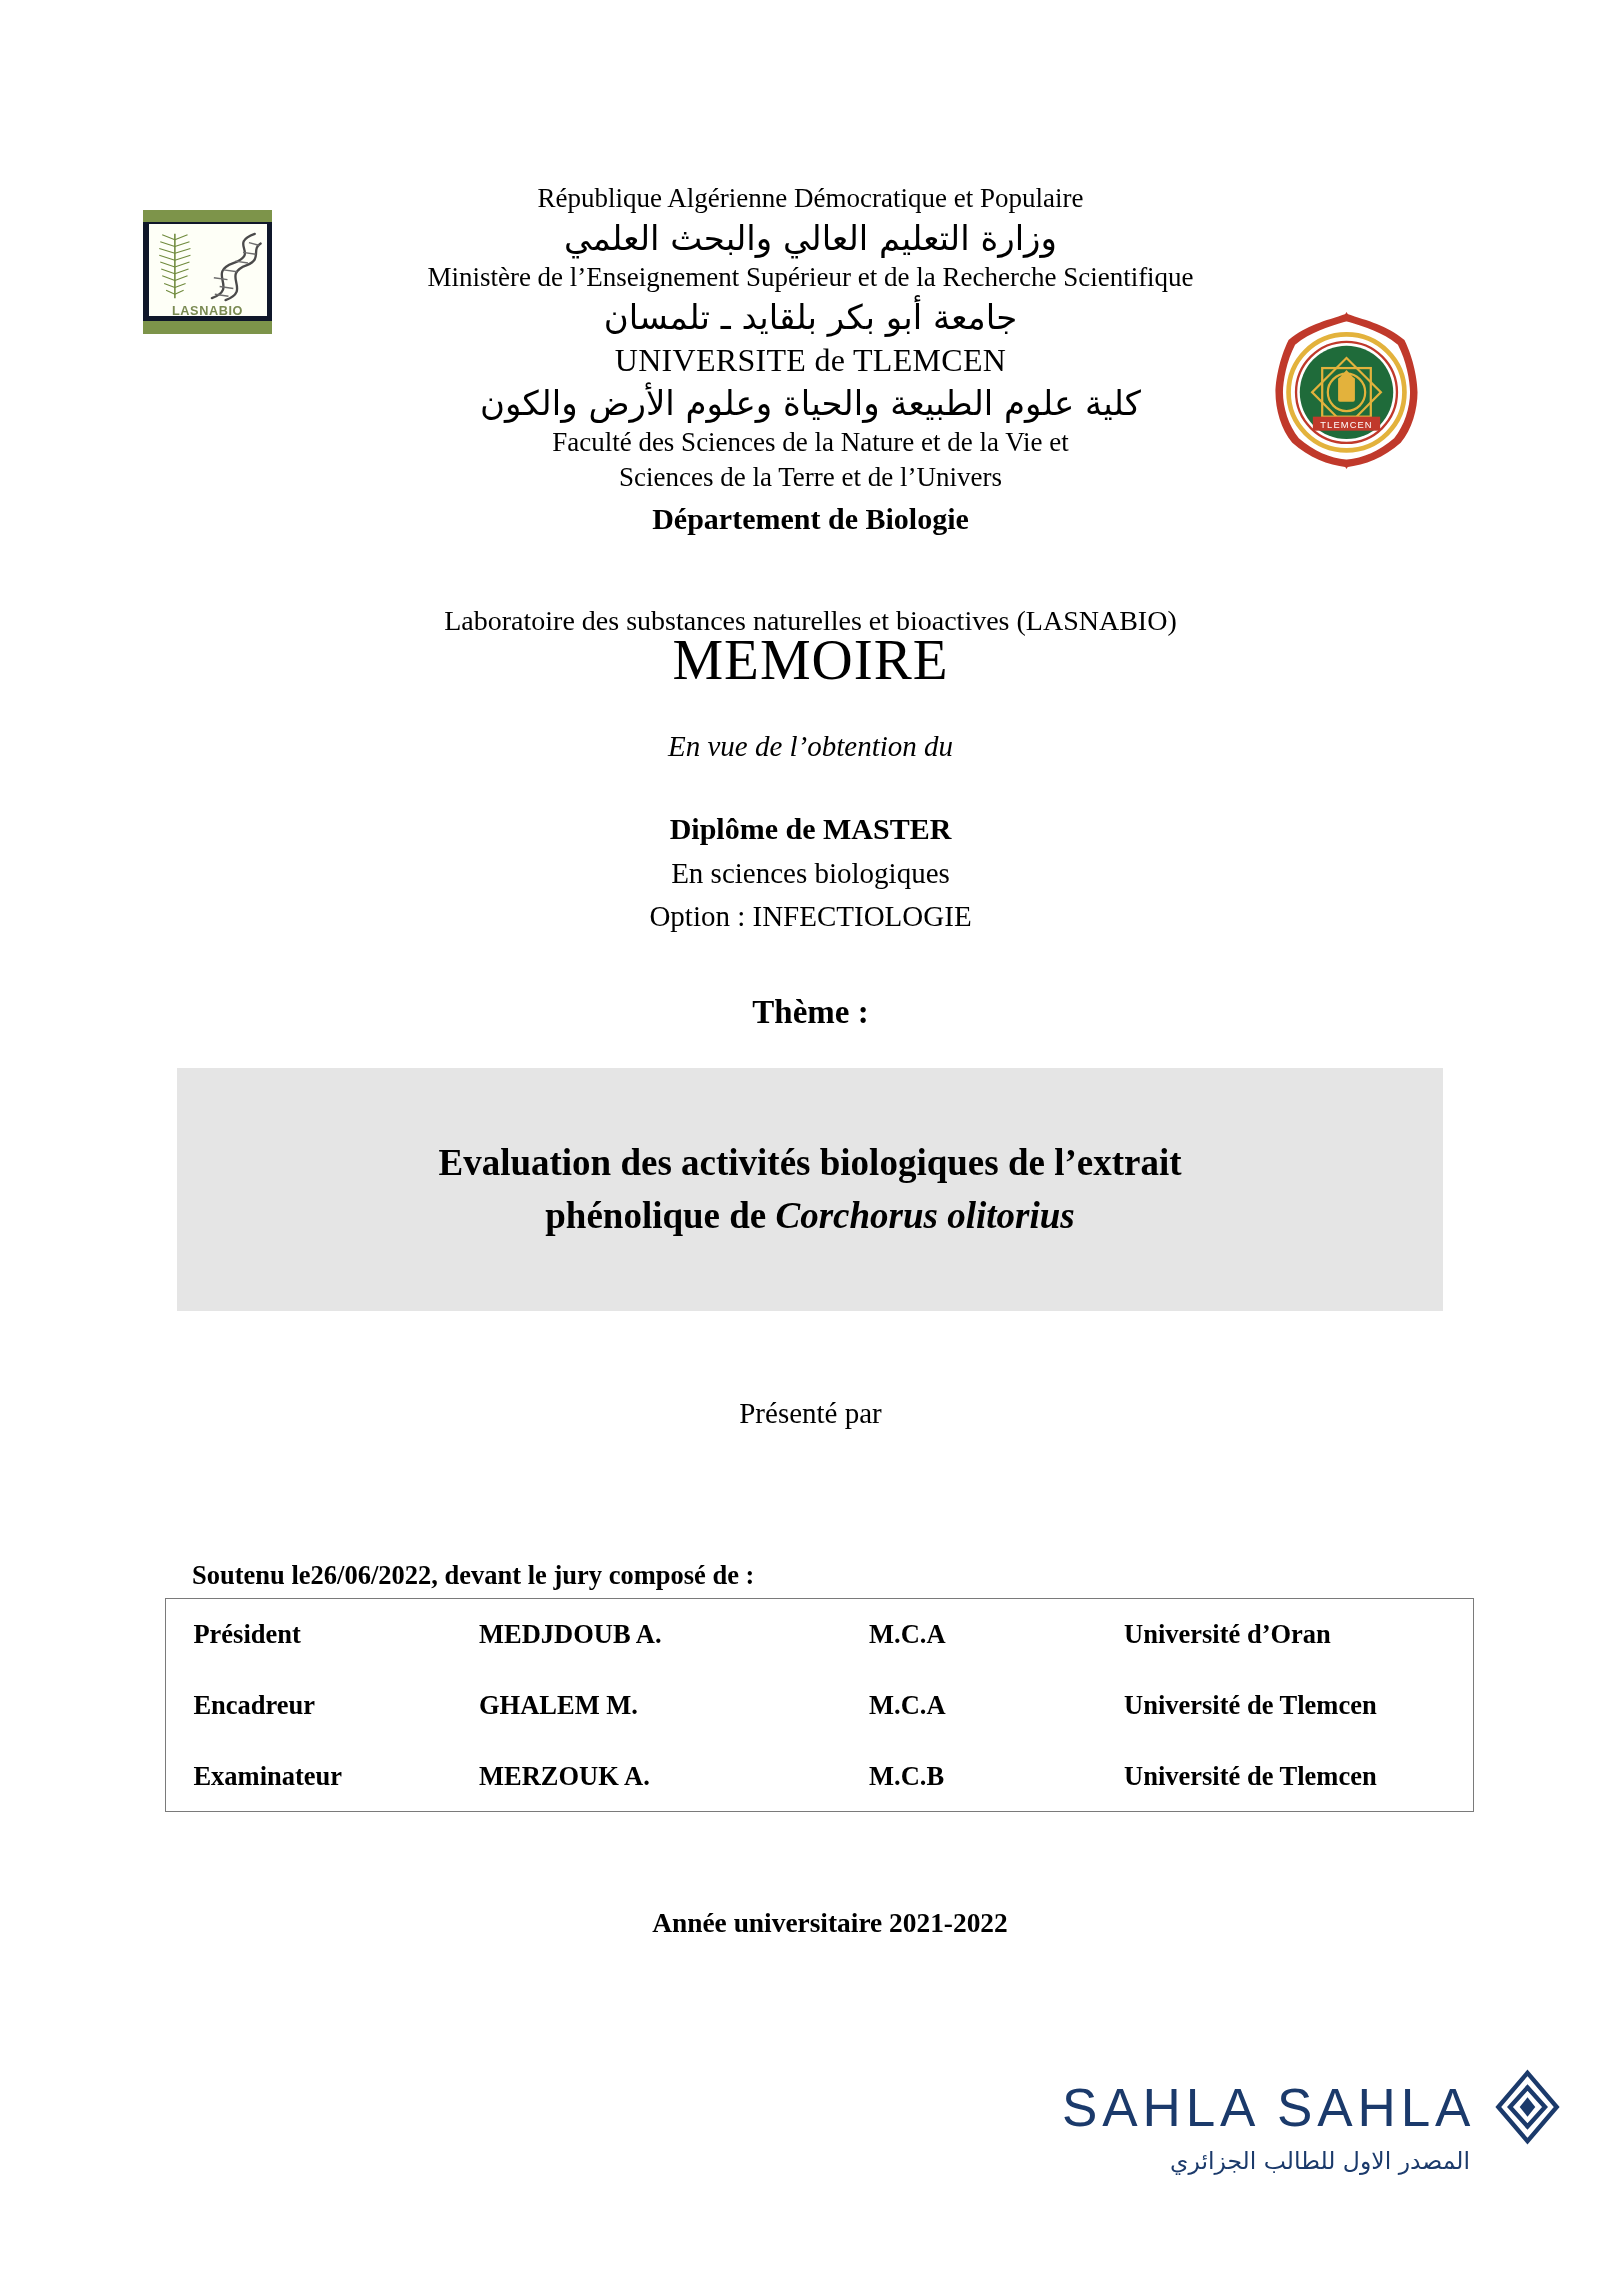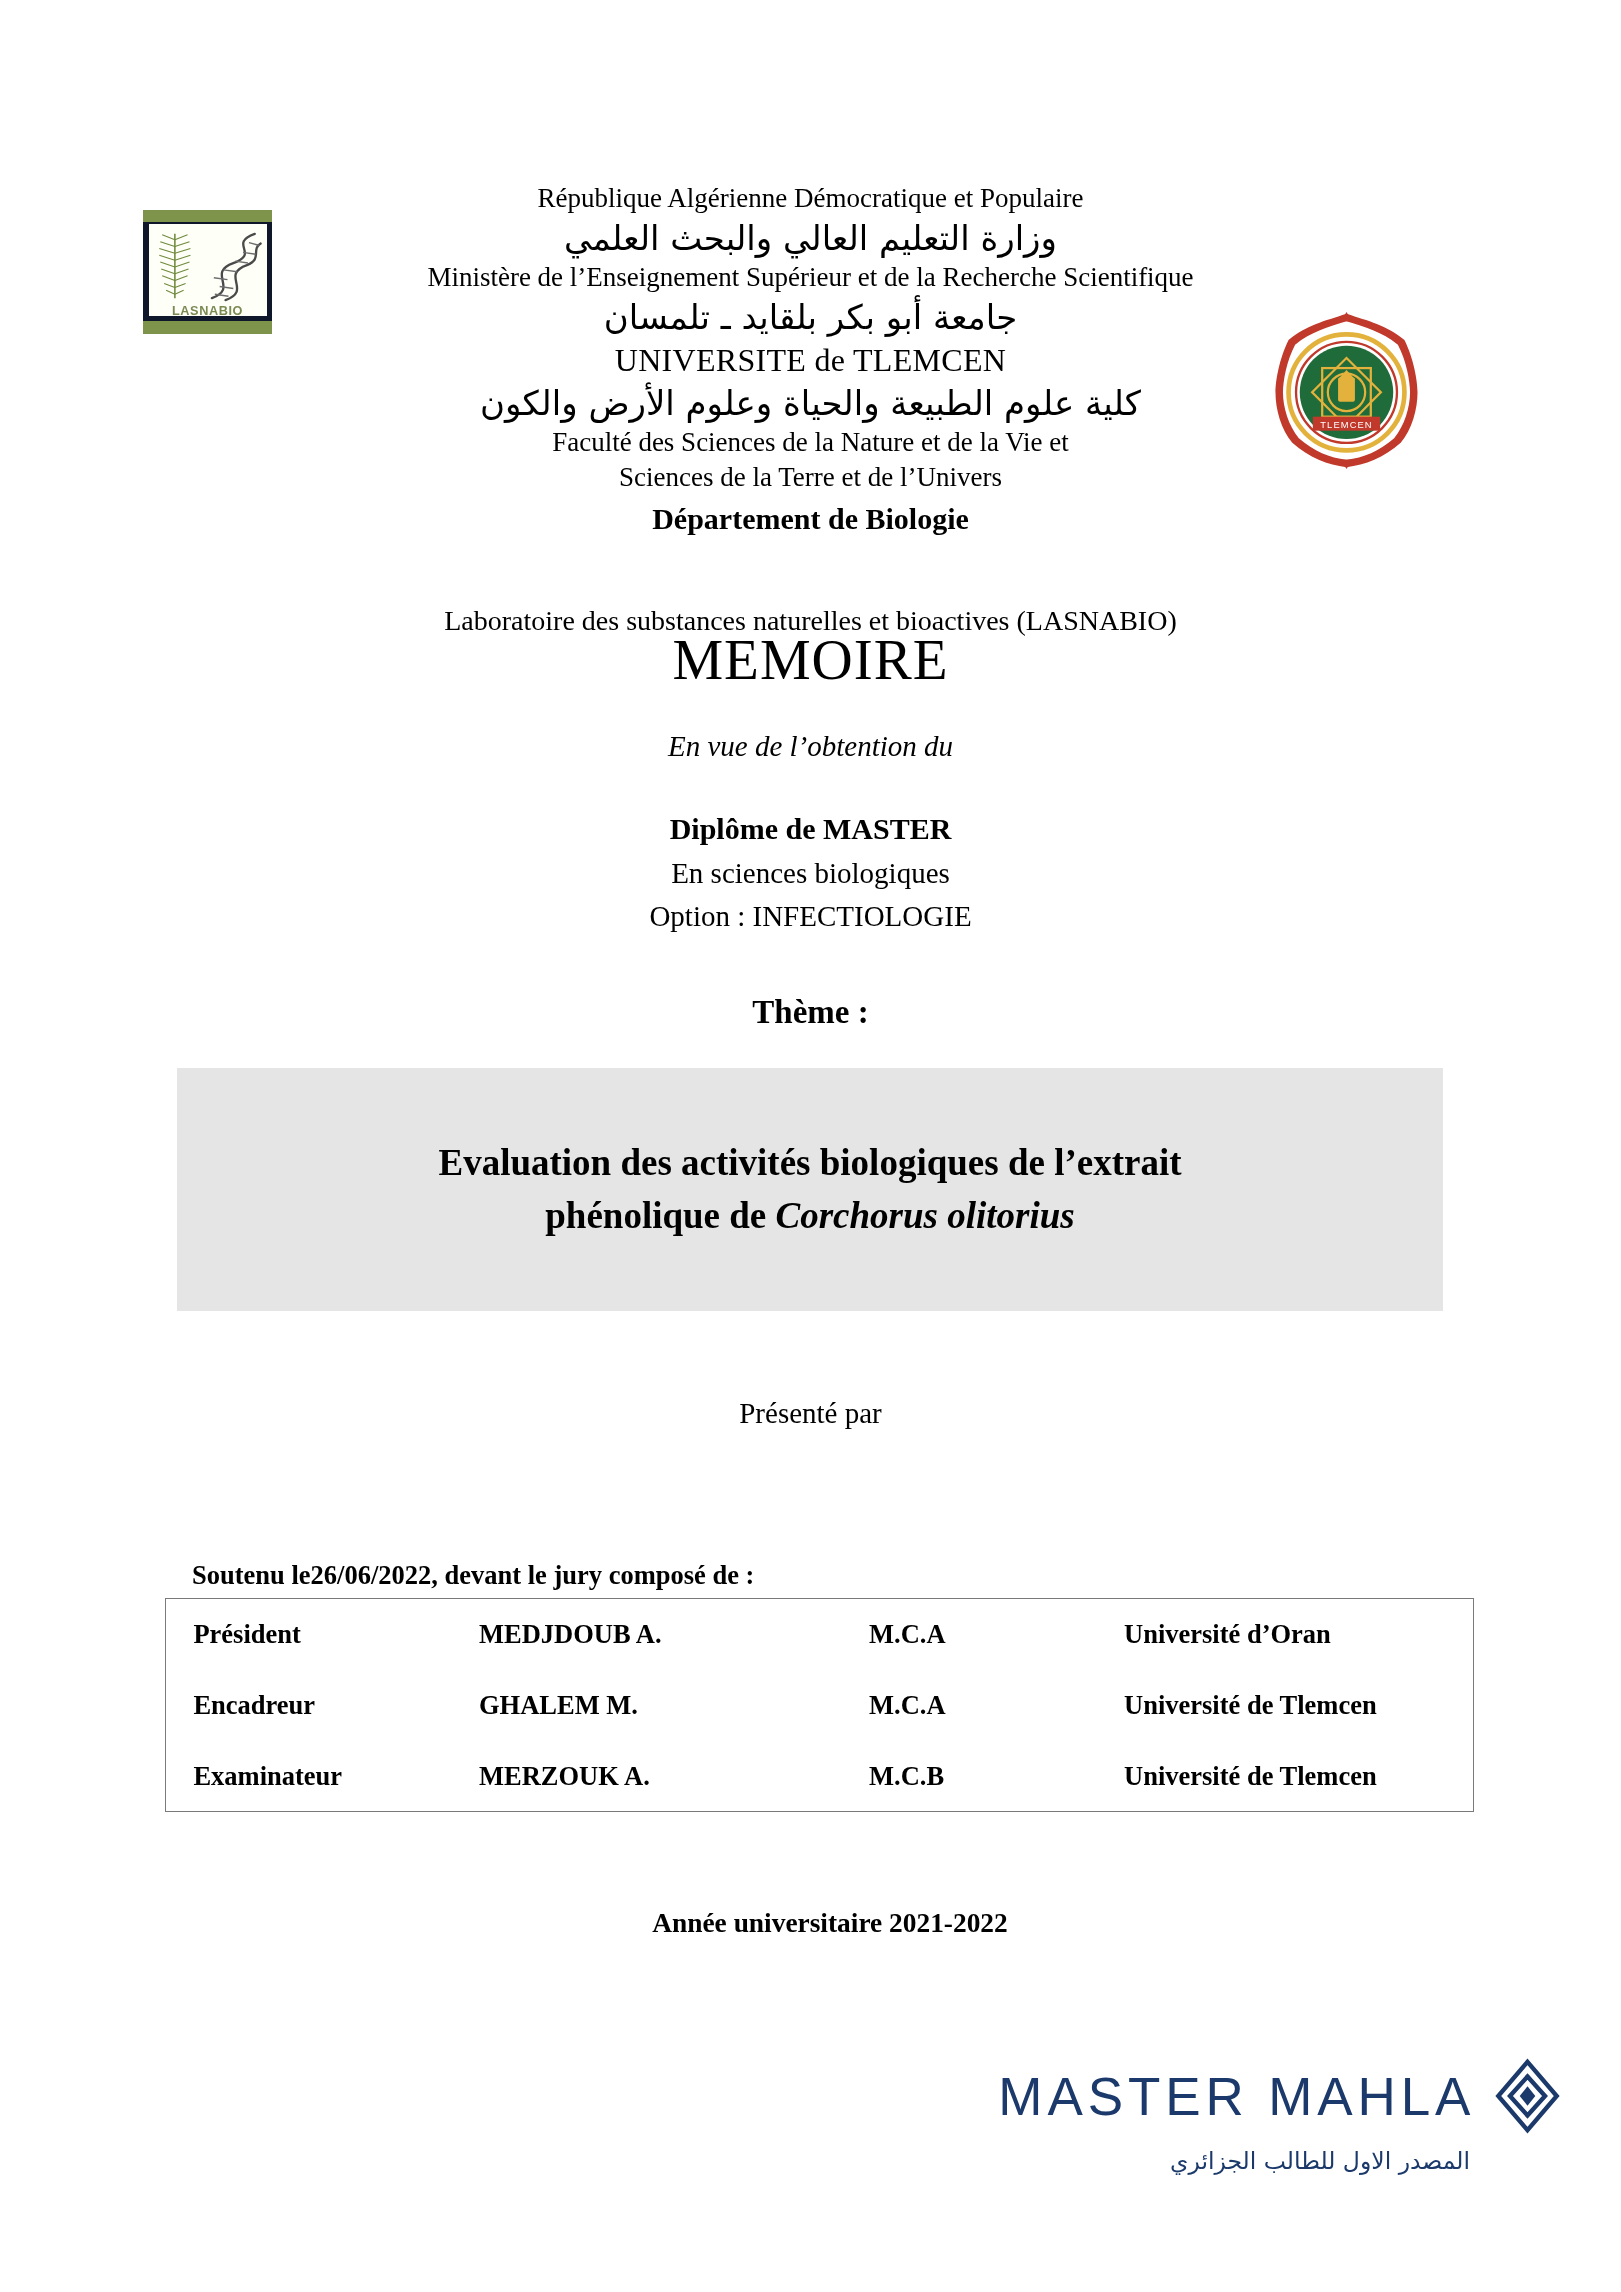--- a/index.html
+++ b/index.html
@@ -188,21 +188,21 @@
     font-size: 53px;
     letter-spacing: 4.9px;
     color: #1b3a6b;
     font-weight: 400;
   }
   .wm-sub {
     font-family: "DejaVu Sans", "Liberation Sans", sans-serif;
     font-size: 23.5px;
     color: #1b3a6b;
     direction: rtl;
-    margin-top: 13px;
+    margin-top: 2px;
     letter-spacing: 1px;
     padding-right: 94px;
   }
 </style>
 </head>
 <body>
 
 <div class="page">
 
   <div class="logo-lasnabio">
@@ -329,21 +329,21 @@
       <div class="jc-name">MERZOUK A.</div>
       <div class="jc-grade">M.C.B</div>
       <div class="jc-univ">Université de Tlemcen</div>
     </div>
   </div>
 
   <div class="annee">Année universitaire 2021-2022</div>
 
   <div class="watermark">
     <div class="wm-row">
-      <div class="wm-title">MASTER MAHLA</div>
+      <div class="wm-title">SAHLA SAHLA</div>
       <svg width="73" height="76" viewBox="0 0 74 78">
         <g fill="none" stroke="#1b3a6b" stroke-width="4.5">
           <path d="M37 4 L67 39 L37 74 L7 39 Z"></path>
           <path d="M37 19 L55 39 L37 59 L19 39 Z"></path>
         </g>
         <path d="M37 29 L45 39 L37 49 L29 39 Z" fill="#1b3a6b"></path>
       </svg>
     </div>
     <div class="wm-sub">المصدر الاول للطالب الجزائري</div>
   </div>

